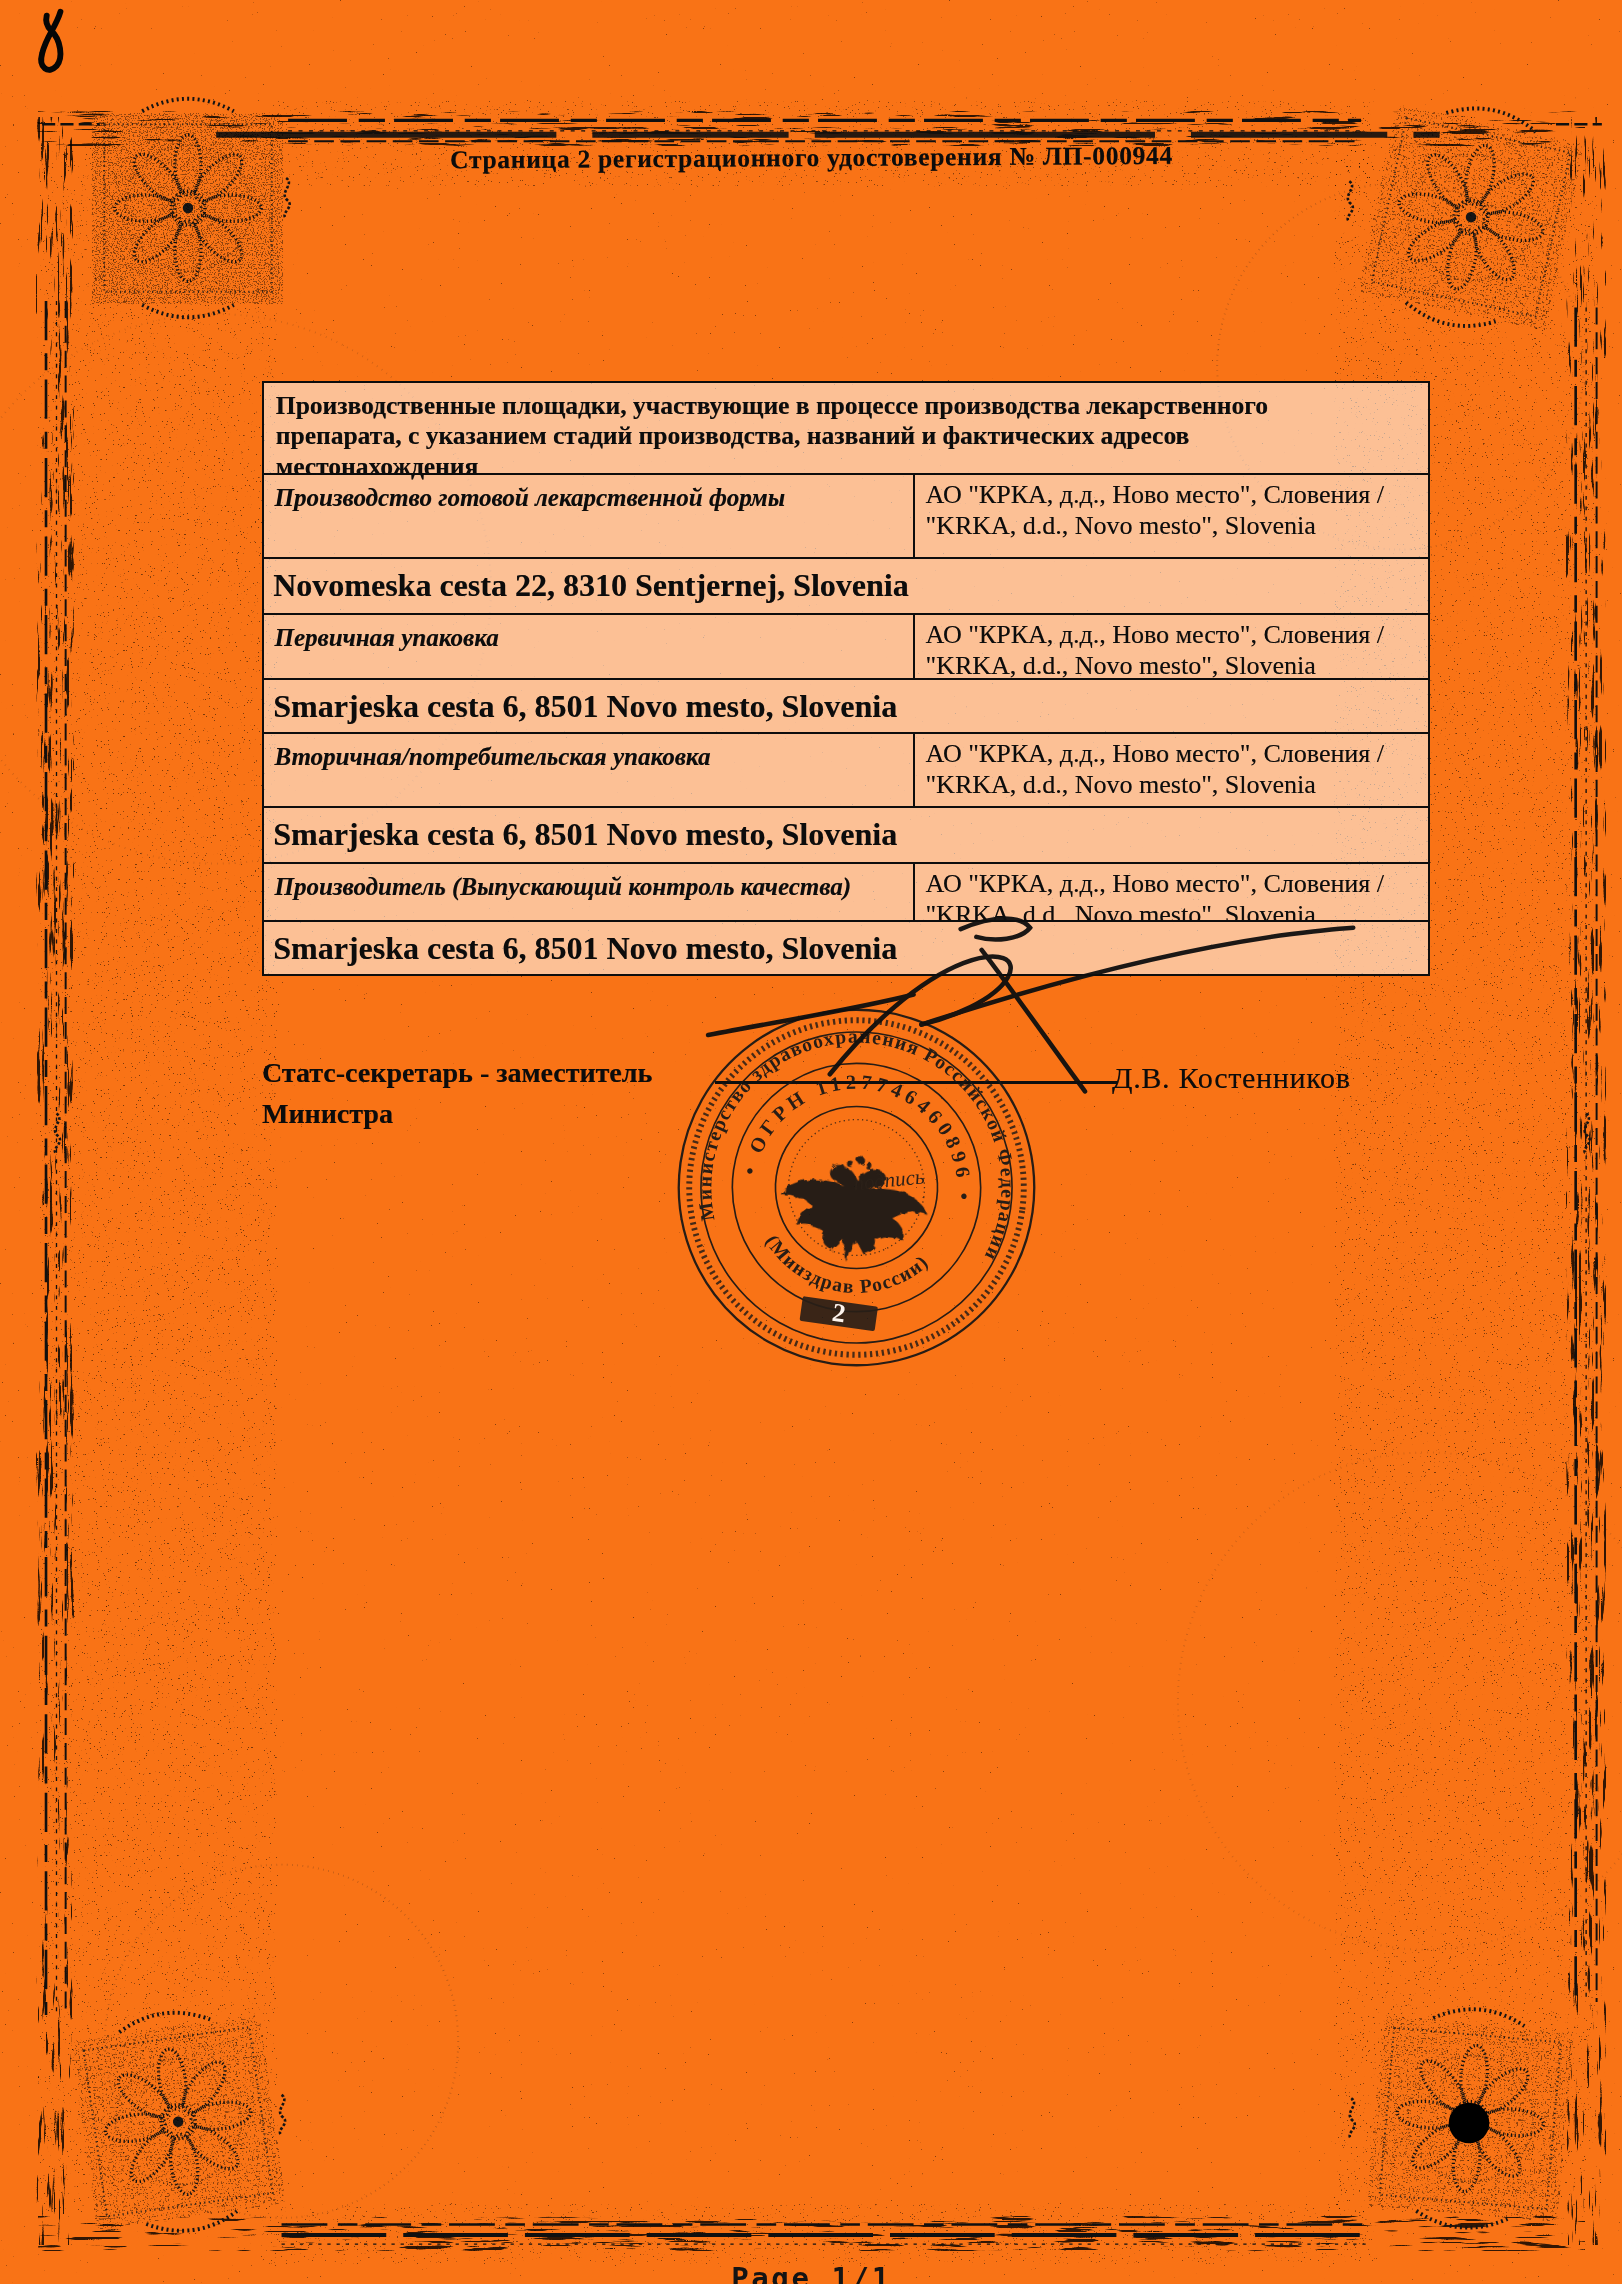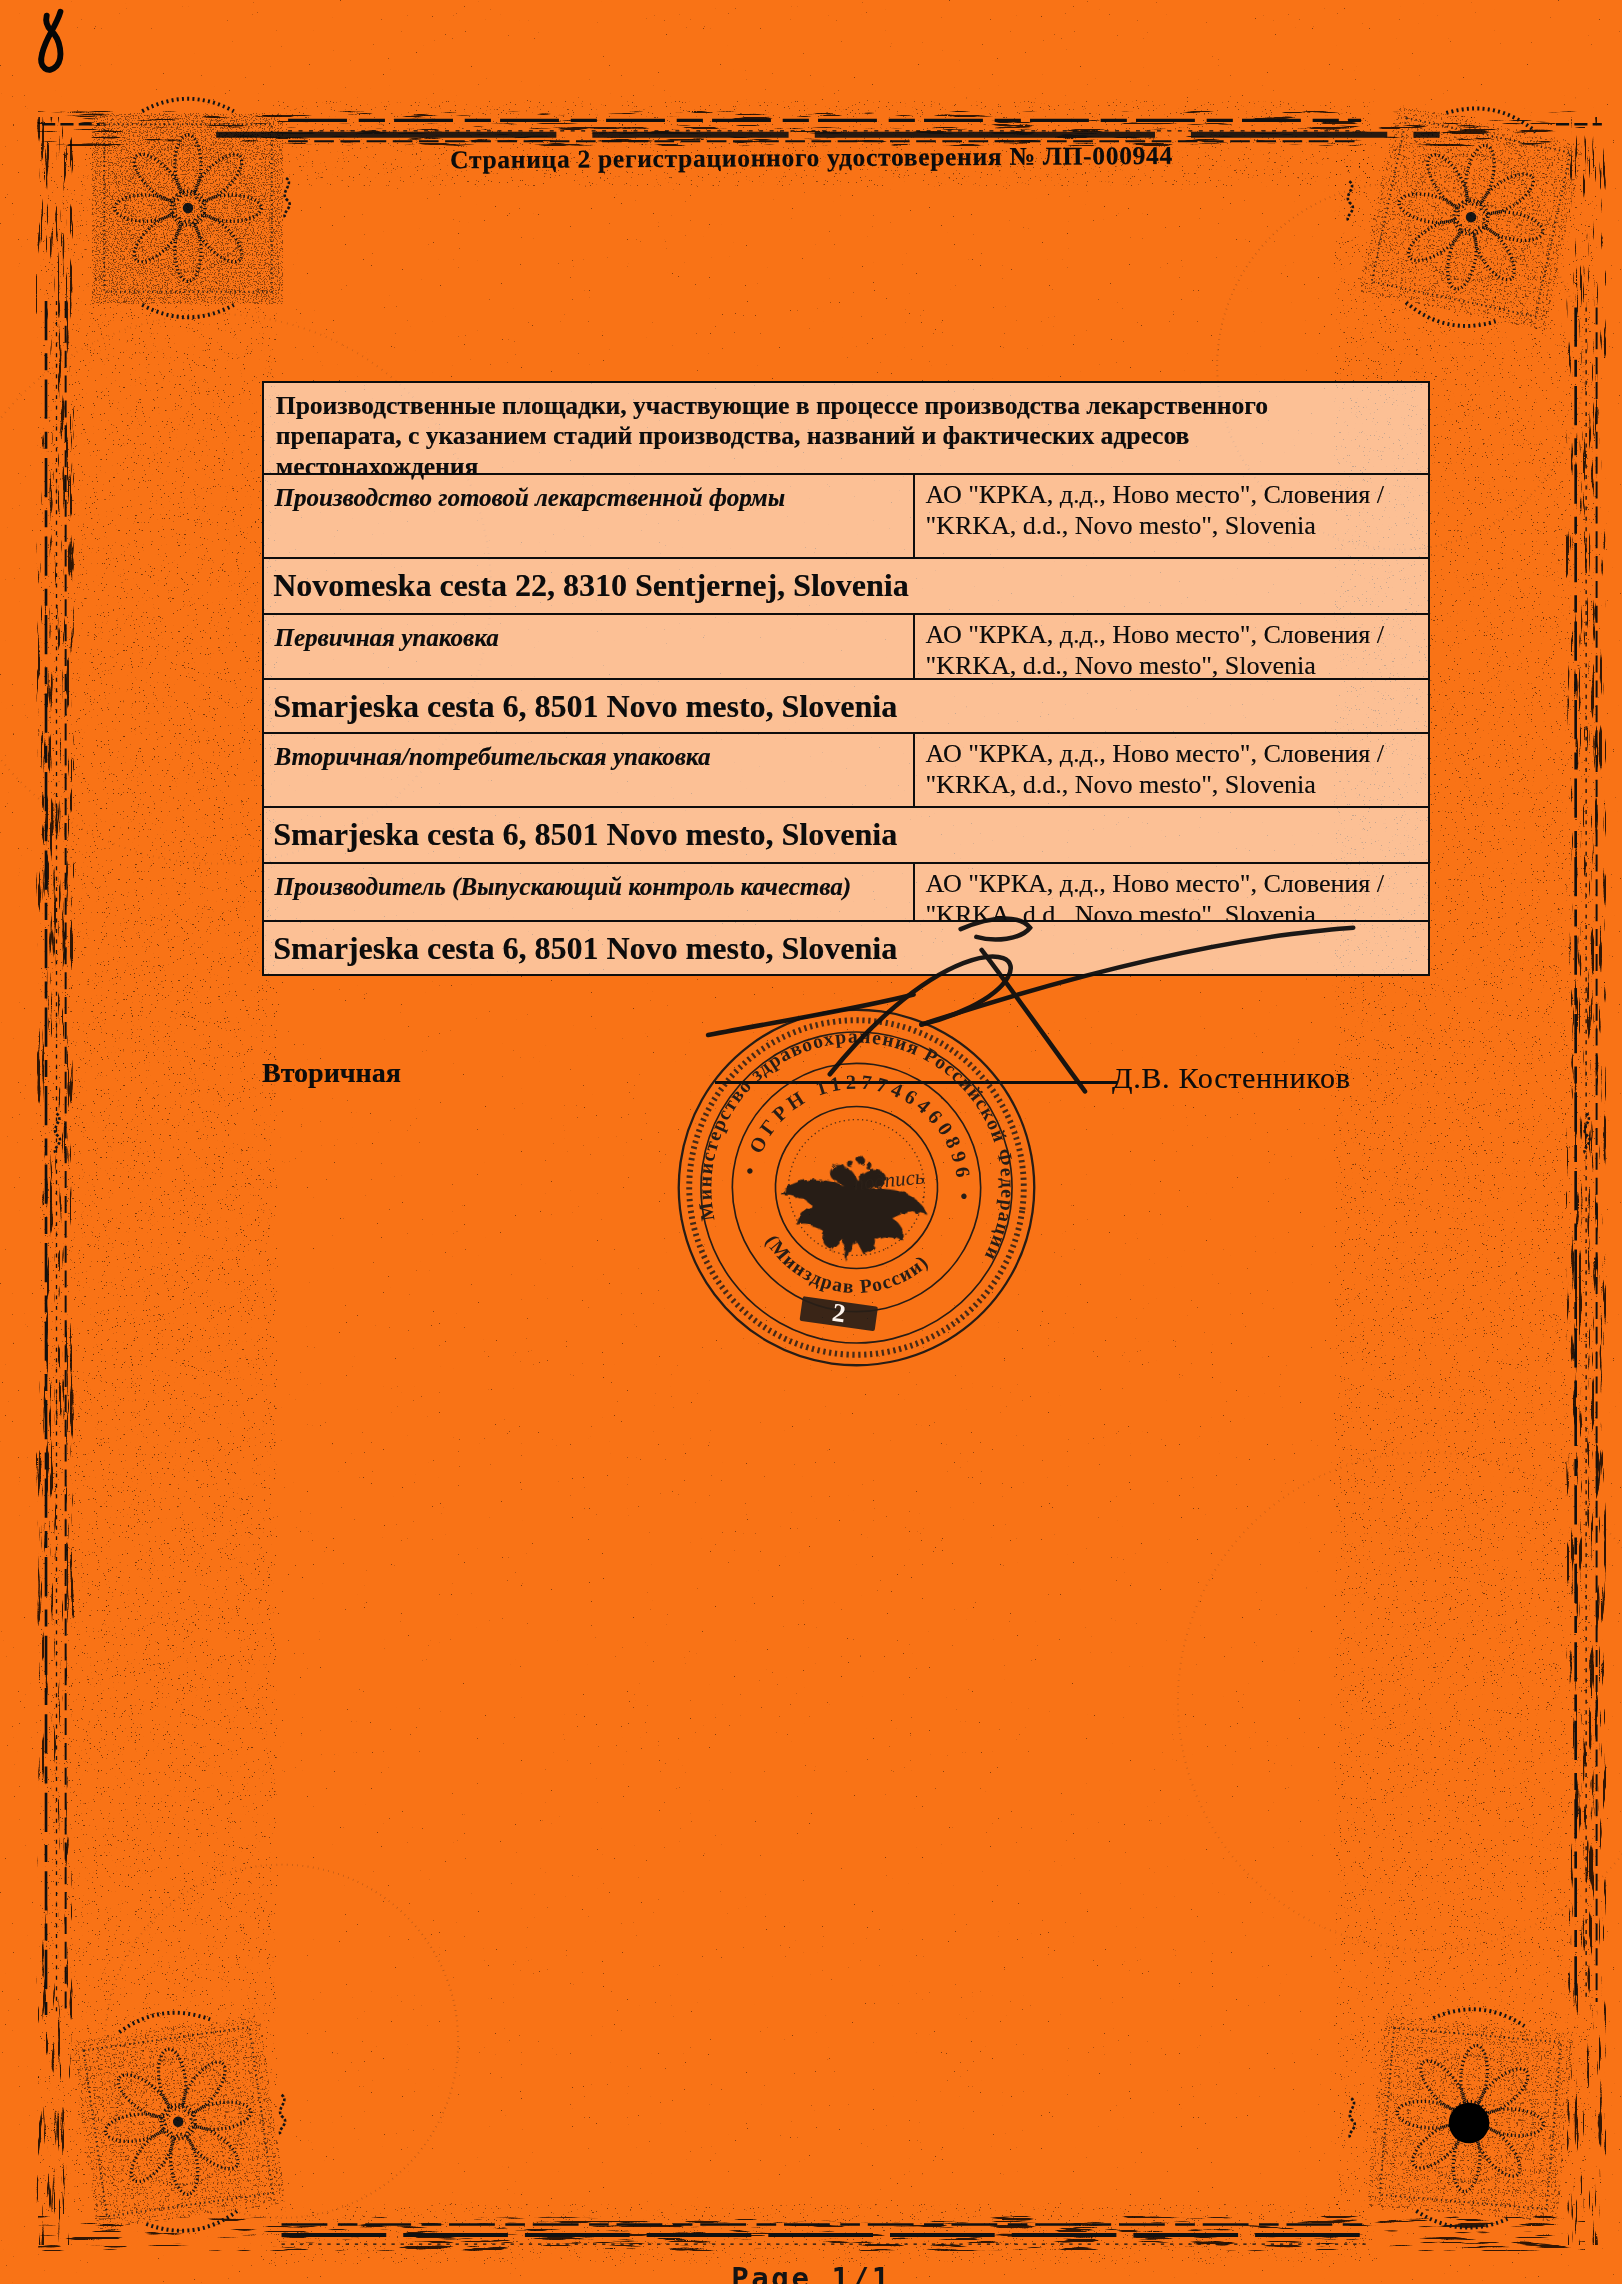--- a/index.html
+++ b/index.html
@@ -181,21 +181,22 @@
     <div class="t-addr ink" style="height:56px">Smarjeska cesta 6, 8501 Novo mesto, Slovenia</div>
 
     <div class="t-split" style="height:58px">
       <div class="t-stage ink">Производитель (Выпускающий контроль качества)</div>
       <div class="t-comp ink">АО "КРКА, д.д., Ново место", Словения / "KRKA, d.d., Novo mesto", Slovenia</div>
     </div>
     <div class="t-addr last ink" style="height:52px">Smarjeska cesta 6, 8501 Novo mesto, Slovenia</div>
   </div>
 
   <div class="sig-title ink">
-    <div>Вторичная</div>
+    <div>Статс-секретарь - заместитель</div>
+    <div>Министра</div>
   </div>
   <div class="sig-line"></div>
   <div class="sig-name ink">Д.В. Костенников</div>
 
   <svg class="stamp-svg" width="379" height="379" viewBox="-290 -290 580 580">
     <defs>
       <filter id="fRough" x="-15%" y="-15%" width="130%" height="130%">
         <feTurbulence type="fractalNoise" baseFrequency="0.09" numOctaves="2" seed="5" result="n"></feTurbulence>
         <feDisplacementMap in="SourceGraphic" in2="n" scale="9"></feDisplacementMap>
       </filter>

